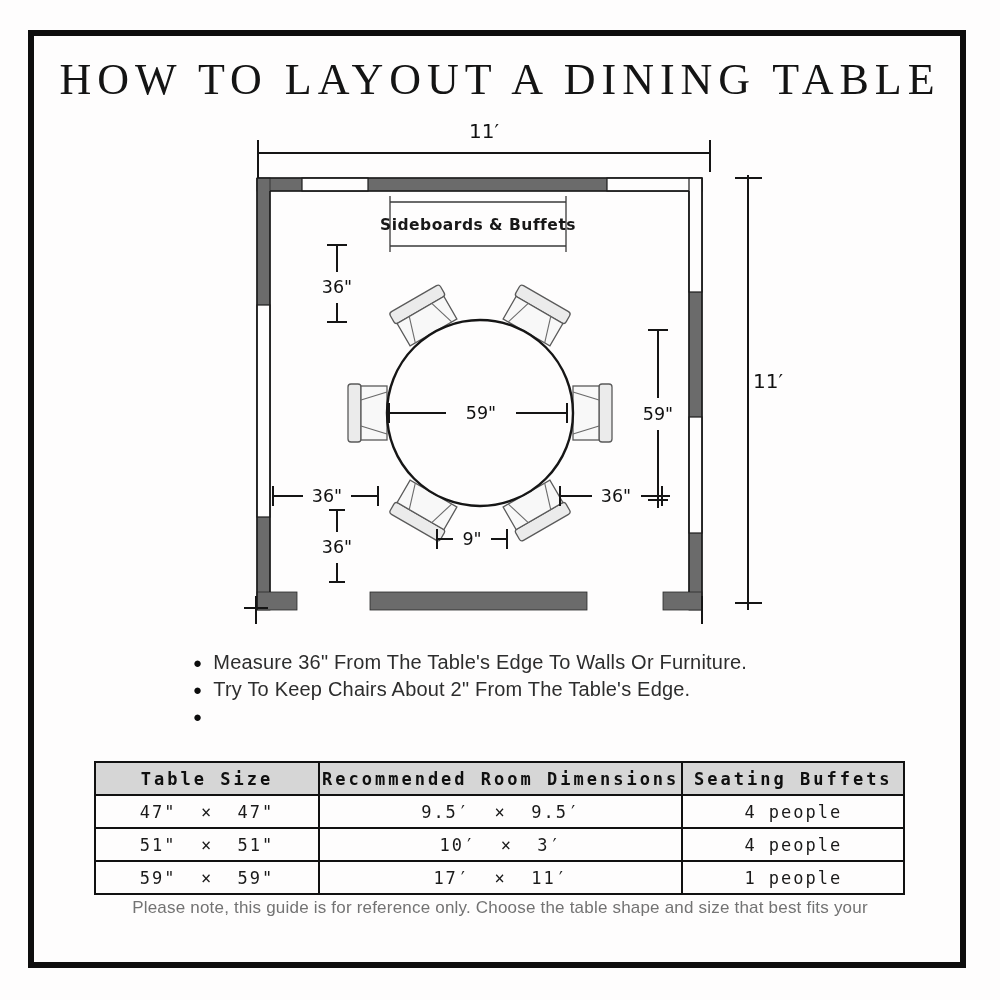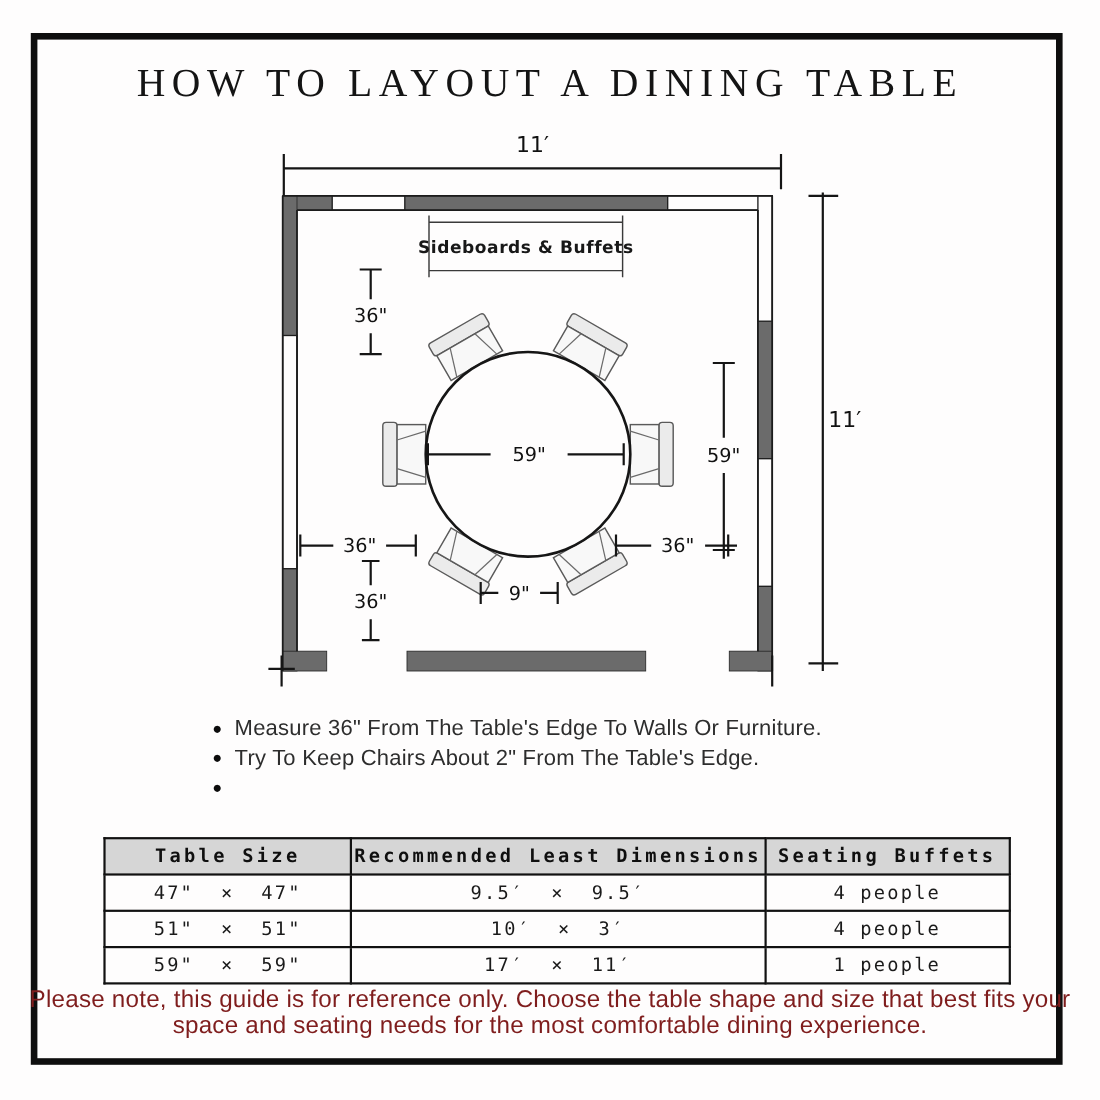--- a/index.html
+++ b/index.html
@@ -2,21 +2,21 @@
 <html><head>
 <meta charset="utf-8">
 <style>
   html,body{margin:0;padding:0;background:#ffffff;}
   #page{position:relative;width:1000px;height:1000px;background:#fefdfd;overflow:hidden;
         font-family:"Liberation Sans","DejaVu Sans",sans-serif;color:#1c1c1c;}
   #frame{position:absolute;left:28px;top:30px;width:926px;height:926px;border:6px solid #0e0e0e;}
 
   
   #title{position:absolute;left:0;top:54px;width:1000px;text-align:center;
-         font-family:"Liberation Serif","DejaVu Serif",serif;font-size:36px;font-weight:500;
+         font-family:"Liberation Serif","DejaVu Serif",serif;font-size:44px;font-weight:500;
          letter-spacing:6px;color:#141414;white-space:nowrap;}
 
   
   #plan{position:absolute;left:0;top:0;width:1000px;height:1000px;}
   .wall{fill:#6b6b6b;stroke:#2a2a2a;stroke-width:0.8;}
   .window{fill:#fefdfd;stroke:#1c1c1c;stroke-width:1.2;}
   .wline{stroke:#1c1c1c;stroke-width:1.6;fill:none;}
   .dim{stroke:#151515;stroke-width:2;fill:none;}
   .thin{stroke:#3a3a3a;stroke-width:1.3;fill:none;}
   .chair-back{fill:#ebebeb;stroke:#5a5a5a;stroke-width:1.3;}
@@ -35,21 +35,21 @@
   
   #size-table{position:absolute;left:94px;top:761px;border-collapse:collapse;table-layout:fixed;
               font-family:"DejaVu Sans Mono","Liberation Mono",monospace;}
   #size-table th,#size-table td{border:2px solid #111;text-align:center;padding:2px;white-space:pre;}
   #size-table th{background:#d6d6d6;height:27px;font-size:17px;font-weight:bold;letter-spacing:3px;color:#0f0f0f;}
   #size-table td{height:27px;font-size:17px;letter-spacing:2px;color:#1a1a1a;background:#fefdfd;}
   .col-size{width:224px;} .col-room{width:354px;} .col-seat{width:222px;}
 
   
   #footer{position:absolute;left:0;top:896px;width:1000px;text-align:center;
-          font-size:22px;line-height:24px;color:#7f1d1d;letter-spacing:0.2px;}
+          font-size:17px;line-height:24px;color:#737373;letter-spacing:0.2px;}
 </style>
 </head>
 <body>
 
 <div id="page">
   <div id="frame"></div>
 
   <div id="title">HOW TO LAYOUT A DINING TABLE</div>
 
   <svg id="plan" viewBox="0 0 1000 1000" xmlns="http://www.w3.org/2000/svg" aria-hidden="true">
@@ -168,21 +168,21 @@
 
   <table id="size-table">
     <colgroup>
         <col class="col-size">
         <col class="col-room">
         <col class="col-seat">
       </colgroup>
     <thead>
       <tr>
         <th>Table Size</th>
-        <th>Recommended Least Dimensions</th>
+        <th>Recommended Room Dimensions</th>
         <th>Seating Buffets</th>
       </tr>
     </thead>
     <tbody>
       <tr>
         <td>47"  ×  47"</td>
         <td>9.5′  ×  9.5′</td>
         <td>4 people</td>
       </tr>
       <tr>
@@ -193,15 +193,14 @@
       <tr>
         <td>59"  ×  59"</td>
         <td>17′  ×  11′</td>
         <td>1 people</td>
       </tr>
     </tbody>
   </table>
 
   <div id="footer">
     <div>Please note, this guide is for reference only. Choose the table shape and size that best fits your</div>
-    <div>space and seating needs for the most comfortable dining experience.</div>
   </div>
 </div>
 
 </body></html>

